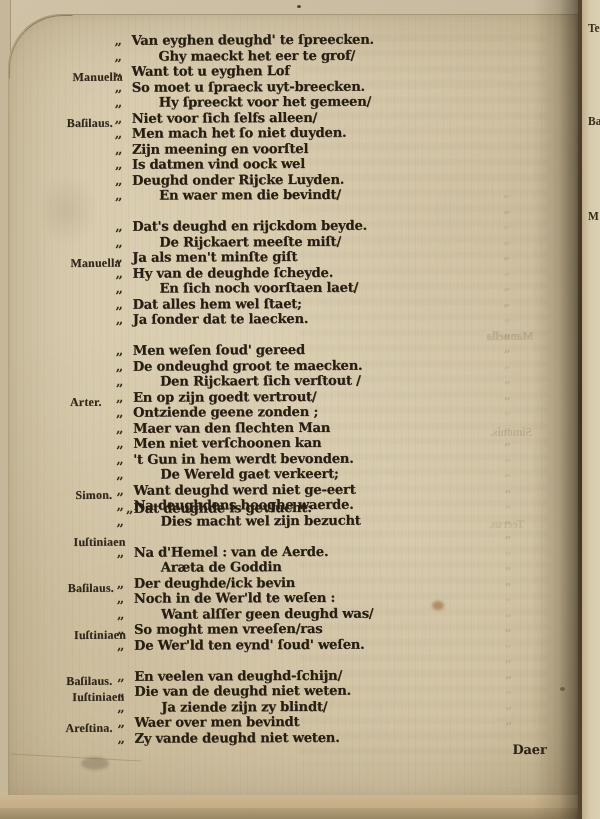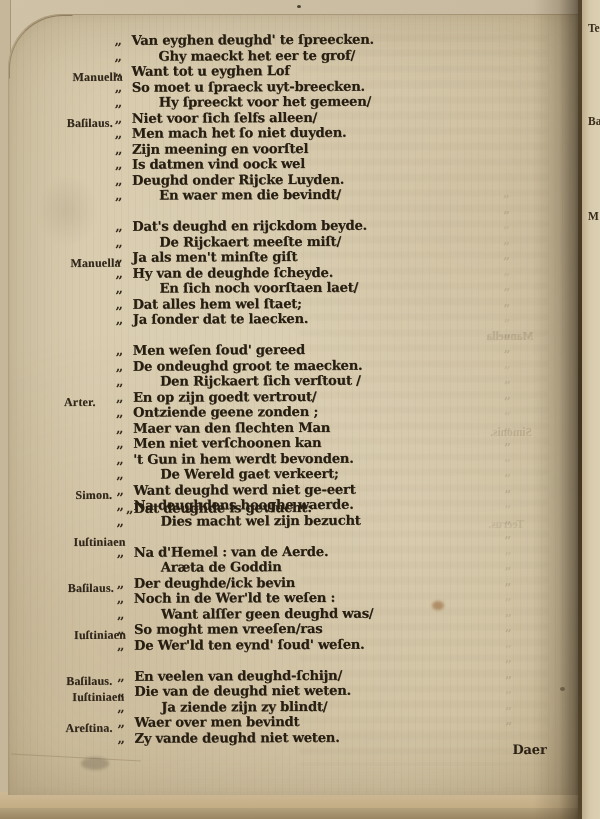--- a/index.html
+++ b/index.html
@@ -91,21 +91,21 @@
 
   <div class="leaf">
     <div class="laid"></div>
     <div class="bleed"></div>
     <div class="smudge-left"></div>
     <div class="content">
       <div id="speakers">
           <div class="speaker" style="left: 65px; top: 36.5px;">Manuella</div>
           <div class="speaker" style="left: 59px; top: 83px;">Baſilaus.</div>
           <div class="speaker" style="left: 62px; top: 222.5px;">Manuella</div>
-          <div class="speaker" style="left: 55px; top: 362px;">Arter.</div>
+          <div class="speaker" style="left: 61px; top: 362px;">Arter.</div>
           <div class="speaker" style="left: 66px; top: 455px;">Simon.</div>
           <div class="speaker" style="left: 64px; top: 501.5px;">Iuſtiniaen</div>
           <div class="speaker" style="left: 58px; top: 548px;">Baſilaus.</div>
           <div class="speaker" style="left: 64px; top: 594.5px;">Iuſtiniaen</div>
           <div class="speaker" style="left: 56px; top: 641px;">Baſilaus.</div>
           <div class="speaker" style="left: 62px; top: 656.5px;">Iuſtiniaen</div>
           <div class="speaker" style="left: 55px; top: 687.5px; text-align: right;">Areſtina.</div>
         </div>
       <div id="verse">
           <div class="vline" style="top: 0px;"><span class="q">„</span><span class="t">Van eyghen deughd' te ſpreecken.</span></div>

